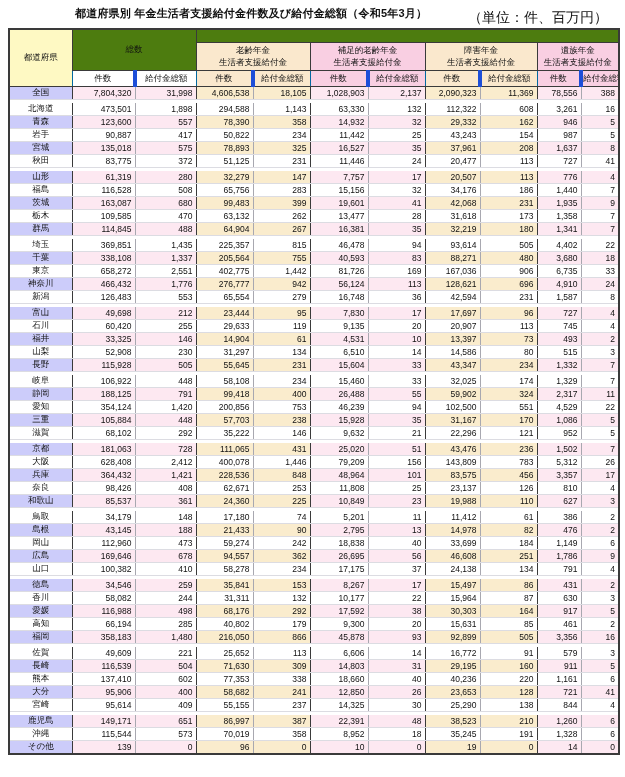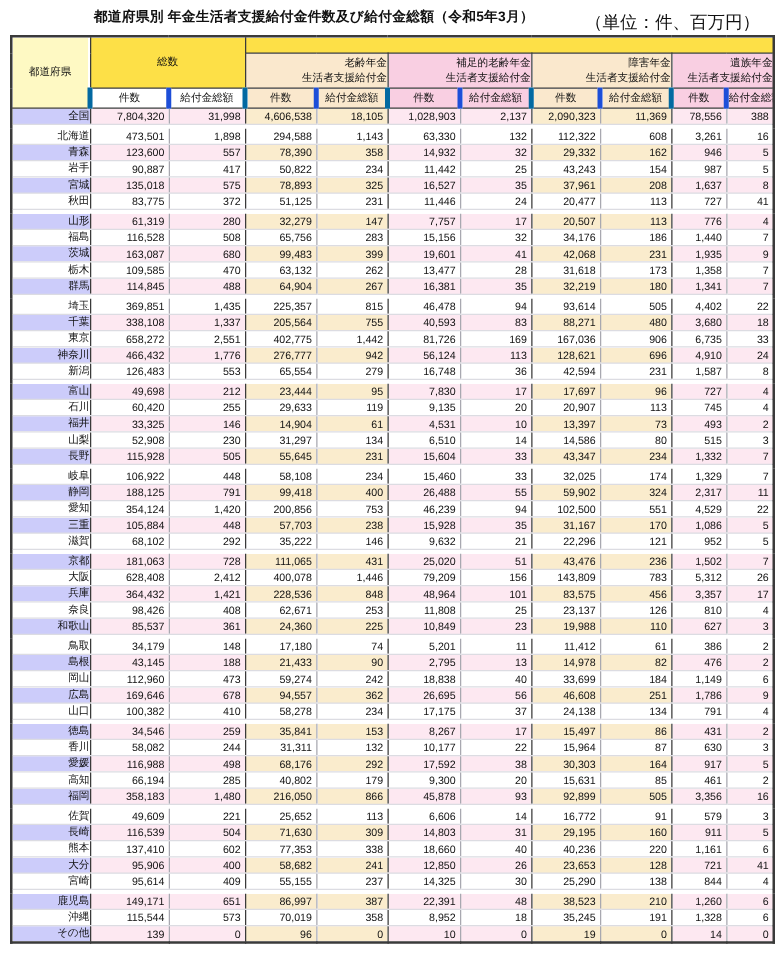--- a/index.html
+++ b/index.html
@@ -7,33 +7,33 @@
   .page{position:relative;width:625px;height:777px;overflow:hidden;}
   .title{position:absolute;top:6px;left:75px;font-size:11px;font-weight:bold;letter-spacing:0.2px;}
   .unit{position:absolute;top:9px;left:468px;font-size:14px;}
   table{border-collapse:collapse;table-layout:fixed;width:610px;
     position:absolute;top:28px;left:8px;border:2px solid #3a3a3a;}
   th,td{overflow:hidden;white-space:nowrap;}
   
   thead th{border-left:1px solid #3a3a3a;border-bottom:1px solid #3a3a3a;
     font-size:8.5px;font-weight:normal;text-align:center;padding:0;}
   .hr1 th{height:12px;}
-  .hr2 th{height:27px;line-height:1.3;text-align:right;}
+  .hr2 th{height:27px;line-height:1.3;}
   .hr3 th{height:15px;}
   .corner{background:#fef9c3;}
-  .cyan{background:#fde047;}
+  .cyan{background:#4d7c0f;}
   .cream{background:#fae8cd;}
   .hpink{background:#f9cfe2;margin-top:20px;}
   .hwhite{background:#ffffff;}
   .hr3 th{border-left:4px solid #1d4ed8;}
-  .hr3 th.gb{border-left:4px solid #0369a1;}
+  .hr3 th.gb{border-left:1px solid #0369a1;}
   
   tbody td{height:12px;font-size:8.5px;text-align:right;padding:0 3px 0 0;
     border-left:1px solid #a8a8b0;border-bottom:1px solid #dcdce2;}
-  tbody td.pref{text-align:right;padding:0;border-left:none;}
+  tbody td.pref{text-align:center;padding:0;border-left:none;}
   tbody td.c0,tbody td.c2,tbody td.c4,tbody td.c6,tbody td.c8{border-left:1px solid #3a3a3a;}
   tr.white td{background:#ffffff;}
   tr.pink td{background:#fde8f1;}
   tr.pink td.pref{background:#ccccfa;}
   tr.pink td.c2,tr.pink td.c3,tr.pink td.c6,tr.pink td.c7{background:#faeccd;}
   tr.gap td{height:3px;background:#ffffff;border:none;padding:0;}
 </style>
 </head>
 <body>
 

